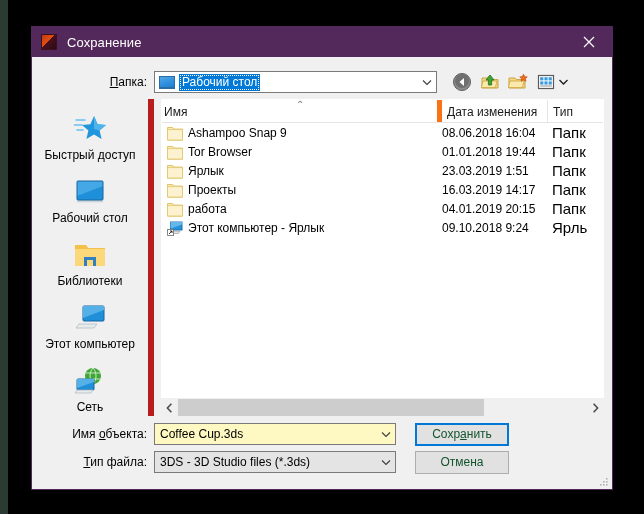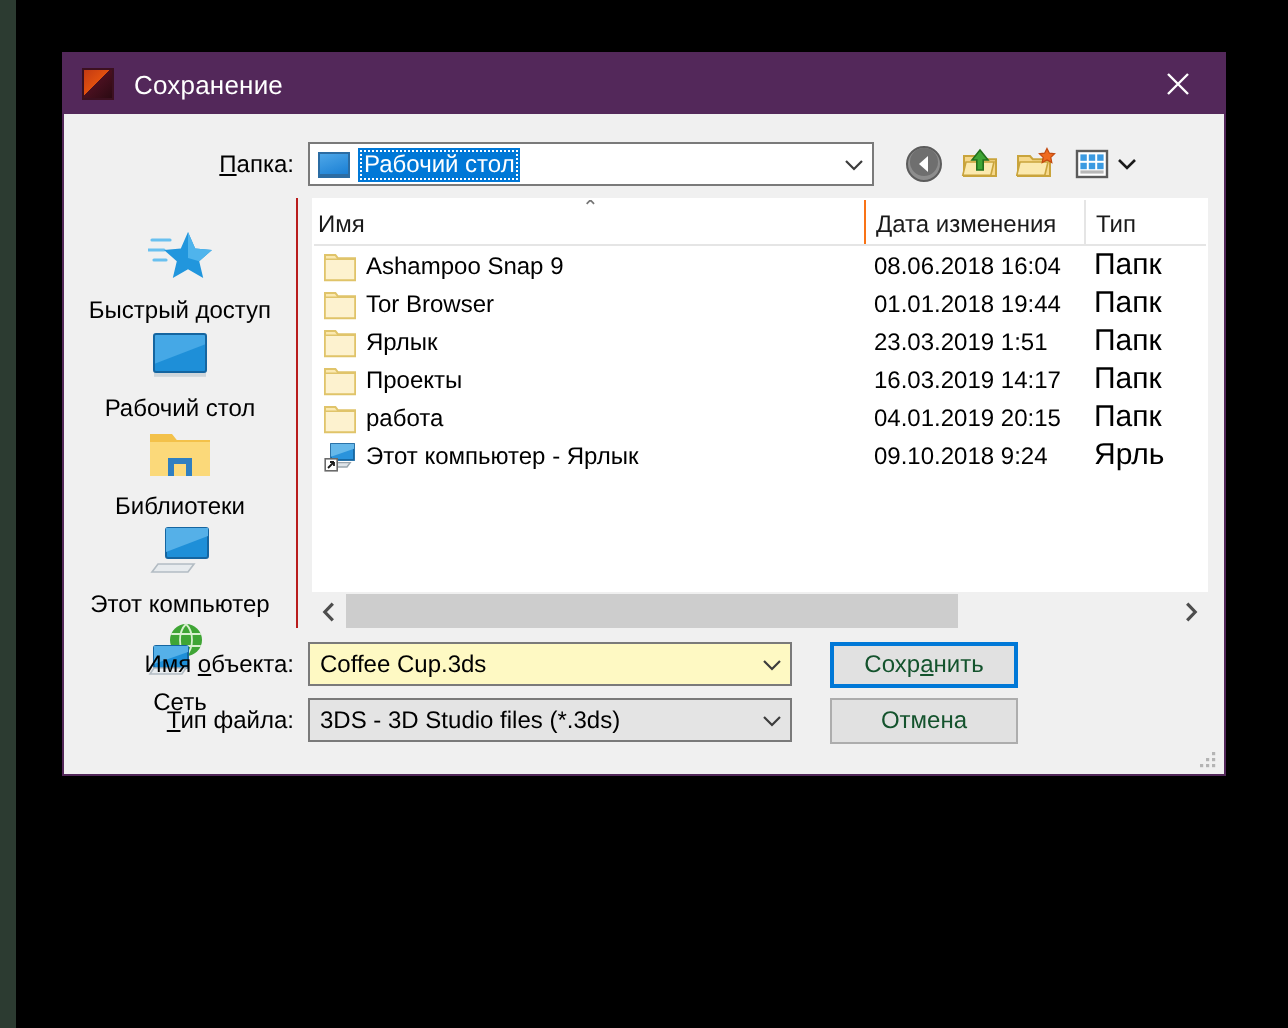--- a/index.html
+++ b/index.html
@@ -24,21 +24,21 @@
     width: 8px; height: 514px;
     background: #2c3b31;
   }
 
   
   .dialog {
     position: absolute;
     left: 31px;
     top: 26px;
     width: 582px;
-    height: 362px;
+    height: 464px;
     background: #f0f0f0;
     border: 1px solid #53285a;
     box-sizing: border-box;
     display: flex;
     flex-direction: column;
   }
 
   
   .titlebar {
     height: 30px;
@@ -161,21 +161,22 @@
     min-height: 0;
   }
   .sidebar {
     width: 116px;
     flex: none;
     background: #f0f0f0;
     padding-top: 14px;
     display: flex;
     flex-direction: column;
     align-items: center;
-    border-right: 1px solid #b91c1c;
+    gap: 14px;
+    border-right: 6px solid #b91c1c;
   }
   .side-item {
     width: 112px;
     display: flex;
     flex-direction: column;
     align-items: center;
     gap: 3px;
   }
   .side-ico {
     width: 32px; height: 32px;
@@ -220,21 +221,21 @@
   .hdr-cell {
     font-size: 12px;
     color: #1a1a1a;
     display: flex;
     align-items: flex-end;
     padding: 0 0 3px 2px;
     box-sizing: border-box;
     position: relative;
   }
   .hdr-cell.name { width: 275px; }
-  .hdr-cell.date { width: 110px; border-left: 1px solid #f97316; padding-left: 5px;}
+  .hdr-cell.date { width: 110px; border-left: 5px solid #f97316; padding-left: 5px;}
   .hdr-cell.type { flex: 1; border-left: 1px solid #e5e5e5; padding-left: 5px;}
   .sort-chev {
     position: absolute;
     left: 134px;
     top: 0px;
     color: #767676;
     font-size: 10px;
     line-height: 10px;
   }
 

